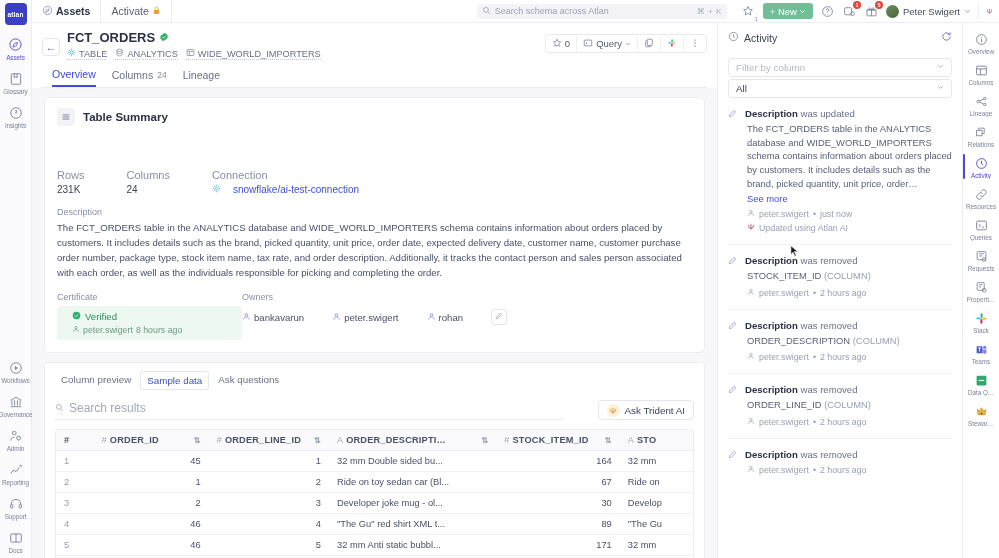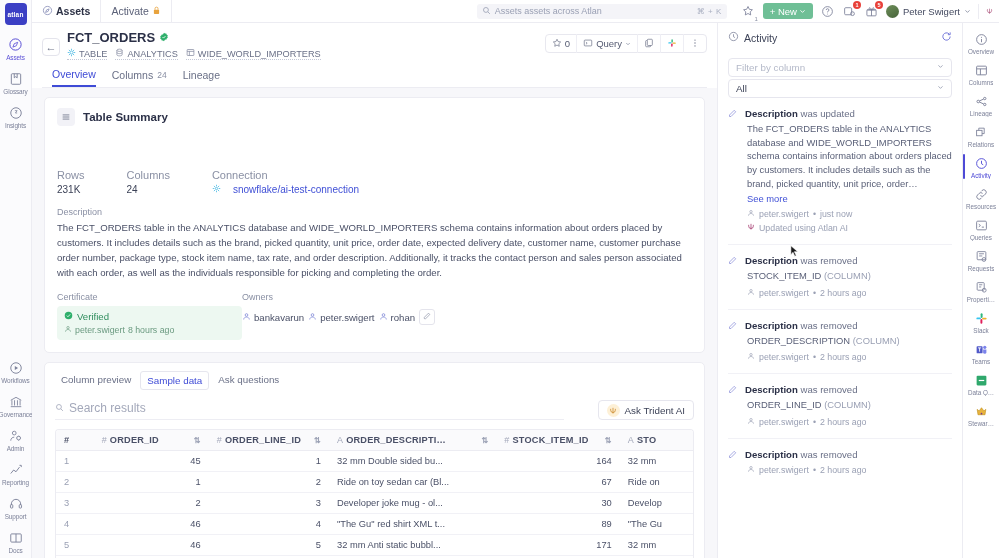--- a/index.html
+++ b/index.html
@@ -105,25 +105,25 @@
   .stats { display:flex; margin-top:11px; }
   .stat { margin-right:42px; }
   .stat.conn { margin-right:0; }
   .stat-lbl { font-size:11px; color:#8a90a4;margin-top:32px; }
   .stat-val { font-size:10px; color:#3c4257; margin-top:3px; }
   .stat-val.link { color:#4050d6; display:flex;align-items:center;gap:12px; cursor:pointer; }
   .sect-lbl { font-size:9px;color:#8a90a4;margin-top:12px; }
   .desc { font-size:9.6px; line-height:1.55; color:#4a5067; margin-top:4px; }
   .cert-row { display:flex; margin-top:12px; gap:0; }
   .cert-col { width:185px; }
-  .cert-box { background:#edf8f1; border-radius:4px; padding:5px 7px; margin-top:4px; }
+  .cert-box { background:#edf8f1; border-radius:4px; padding:5px 15px; margin-top:4px; }
   .cert-v { display:flex;align-items:center;gap:4px;font-size:9.6px;color:#2f8d5d; }
   .cert-by { display:flex;align-items:center;gap:3px;font-size:8.8px;color:#6b9a80;margin-top:3px; }
   .own-chip { display:flex;align-items:center;gap:3px;font-size:9.6px;color:#4a5067;cursor:pointer; }
-  .own-row { display:flex;align-items:center;gap:4px;margin-top:7px; }
+  .own-row { display:flex;align-items:center;gap:28px;margin-top:7px; }
   .own-edit { width:16px;height:16px;border:1px solid #e4e4ec;border-radius:3px;display:flex;align-items:center;justify-content:center;color:#8a90a4;cursor:pointer;font-size:8px; }
 
   
   .preview { margin-top:9px; padding:8px 10px 0 10px; }
   .pv-tabs { display:flex; gap:3px; }
   .pv-tab { font-size:9.8px;color:#6a7087;padding:3px 6px;border-radius:3px;cursor:pointer; }
   .pv-tab.active { background:#fff; border:1px solid #e6e6ee; color:#3f4bd6; font-weight:500; }
   .pv-search-row { display:flex;align-items:center;margin-top:10px;gap:8px; }
   .pv-search { flex:1 1 auto; border-bottom:1px solid #ededf3; display:flex;align-items:center;gap:5px;
       font-size:12px;color:#a3a8ba; padding-bottom:4px; cursor:text; }
@@ -317,21 +317,21 @@
         </div>
       </div>
 
       <div class="tb-search">
         <span>
           <svg width="9" height="9" viewBox="0 0 24 24" fill="none" stroke="#9aa0b4" stroke-width="2.2">
               <circle cx="10.5" cy="10.5" r="6.5"></circle>
               <path d="M15.5 15.5L21 21"></path>
             </svg>
         </span>
-        <span>Assets assets across Atlan</span>
+        <span>Search schema across Atlan</span>
         <span class="tb-kbd">⌘ + K</span>
       </div>
 
       <div class="tb-right">
         <div class="ico-btn">
           <svg width="12" height="12" viewBox="0 0 24 24" fill="none" stroke="currentColor" stroke-width="1.7">
               <path d="M12 3l2.7 5.6 6.1.9-4.4 4.3 1 6.1L12 17l-5.4 2.9 1-6.1-4.4-4.3 6.1-.9z"></path>
             </svg>
           <span class="star-count">1</span>
         </div>

